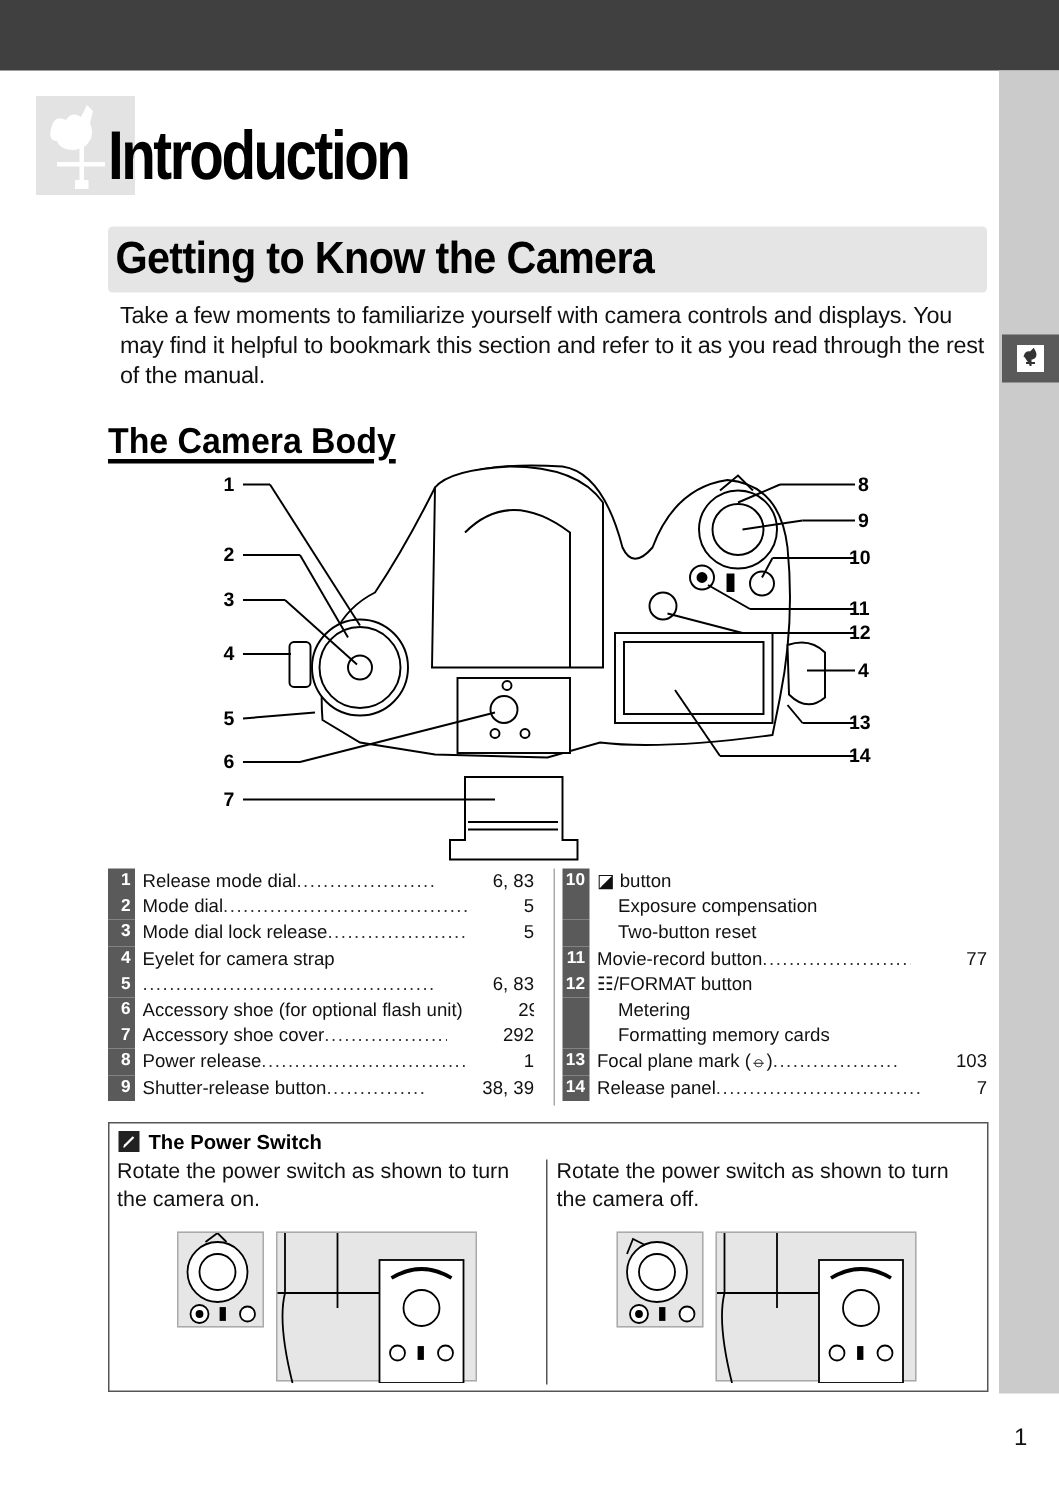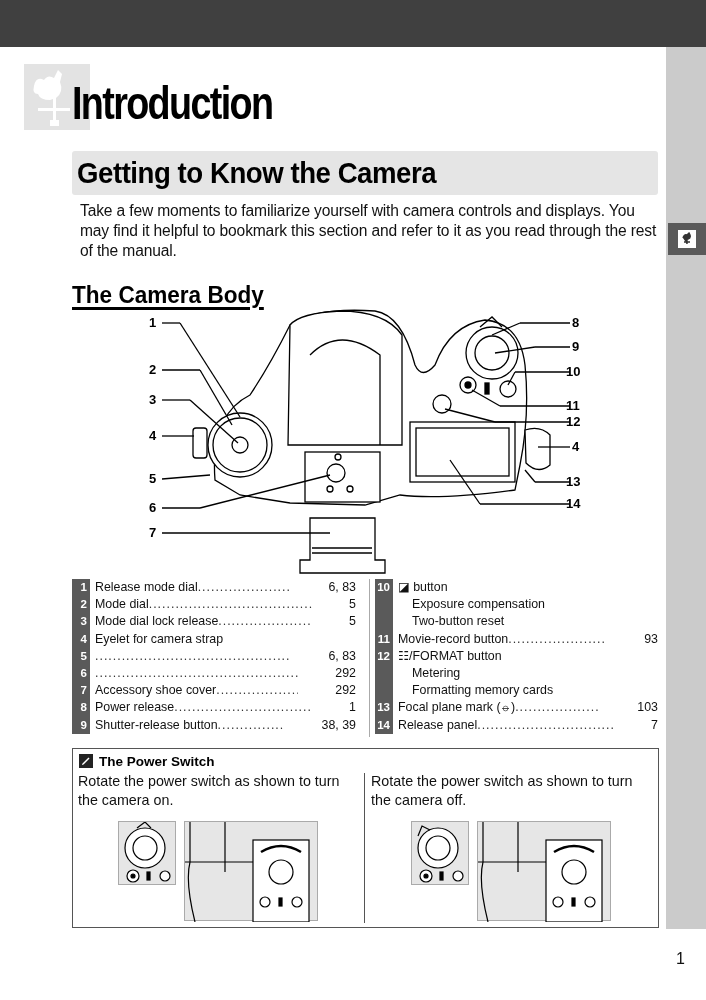--- a/index.html
+++ b/index.html
@@ -199,20 +199,21 @@
   <div class="leg-row">
       <span class="leg-num">5</span>
       <span class="leg-text">
         <span class="dots"></span>
         <span class="pg">6, 83</span>
       </span>
     </div>
   <div class="leg-row">
       <span class="leg-num">6</span>
       <span class="leg-text">
+        <span class="lbl">Accessory shoe (for optional flash unit)</span>
         <span class="dots"></span>
         <span class="pg">292</span>
       </span>
     </div>
   <div class="leg-row">
       <span class="leg-num">7</span>
       <span class="leg-text">
         <span class="lbl">Accessory shoe cover</span>
         <span class="dots"></span>
         <span class="pg">292</span>
@@ -259,21 +260,21 @@
         <span class="lbl">Two-button reset</span>
         <span class="dots"></span>
         <span class="pg">151</span>
       </span>
     </div>
   <div class="leg-row">
       <span class="leg-num">11</span>
       <span class="leg-text">
         <span class="lbl">Movie-record button </span>
         <span class="dots"></span>
-        <span class="pg">93</span>
+        <span class="pg">77</span>
       </span>
     </div>
   <div class="leg-row">
       <span class="leg-num">12</span>
       <span class="leg-text">
         <span class="lbl">☷/FORMAT button</span>
       </span>
     </div>
   <div class="leg-row">
       <span class="leg-num blank"></span>

